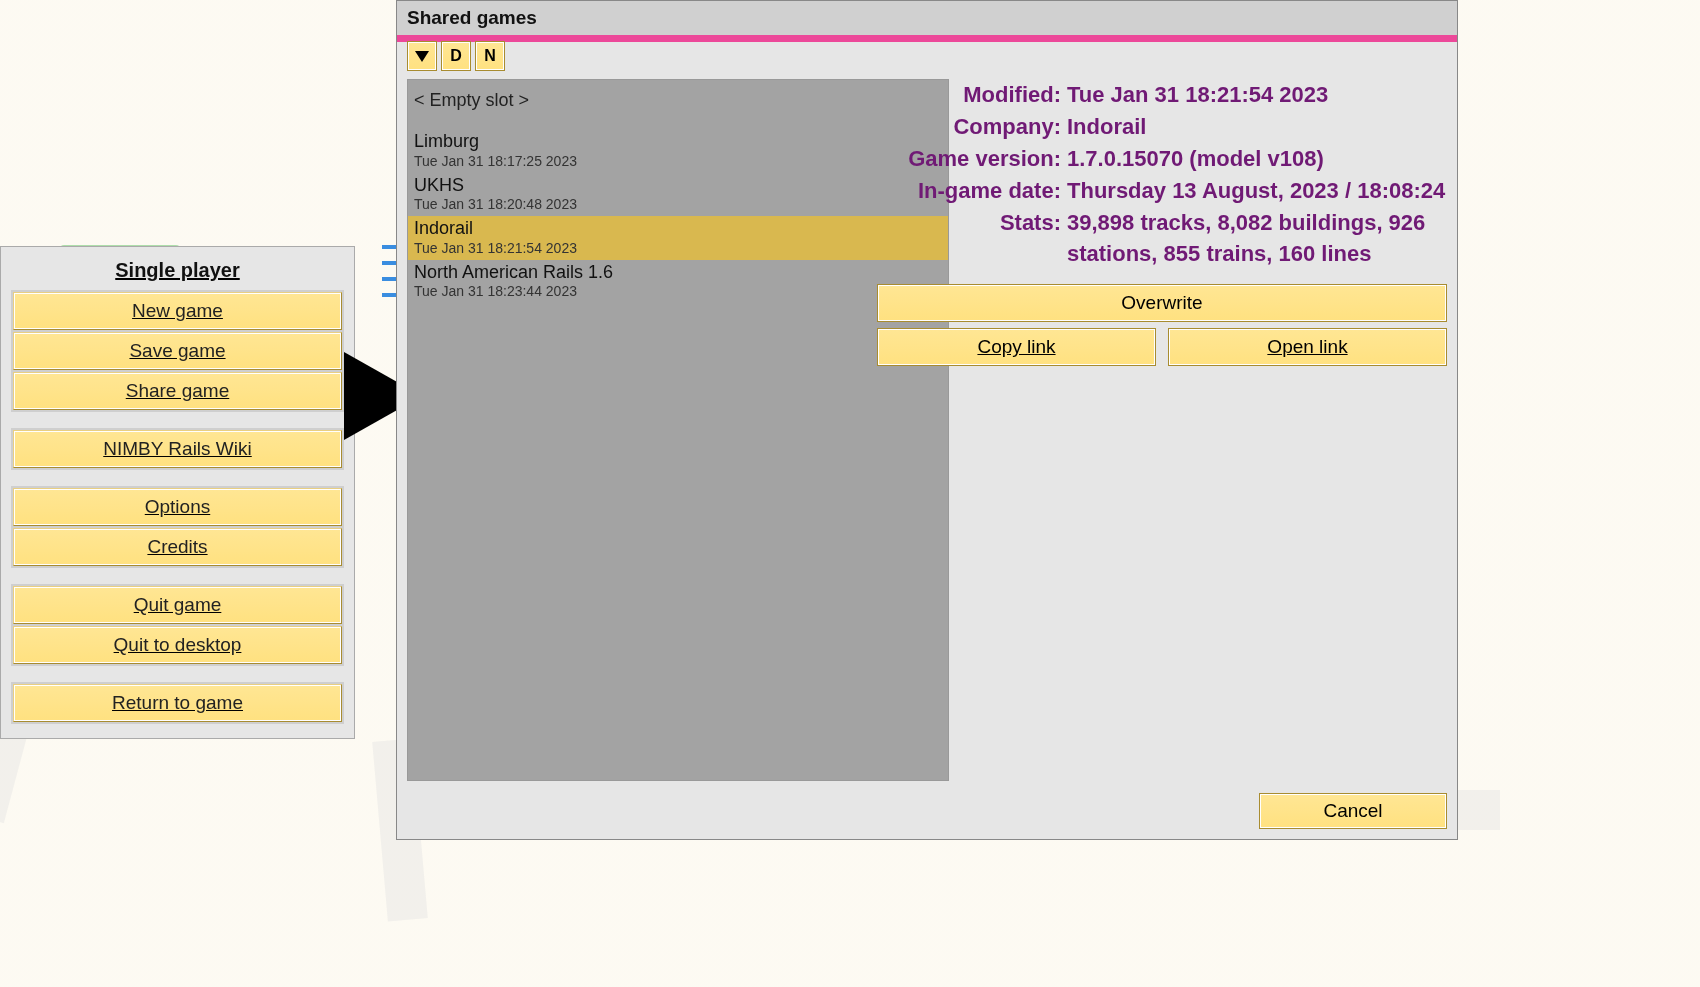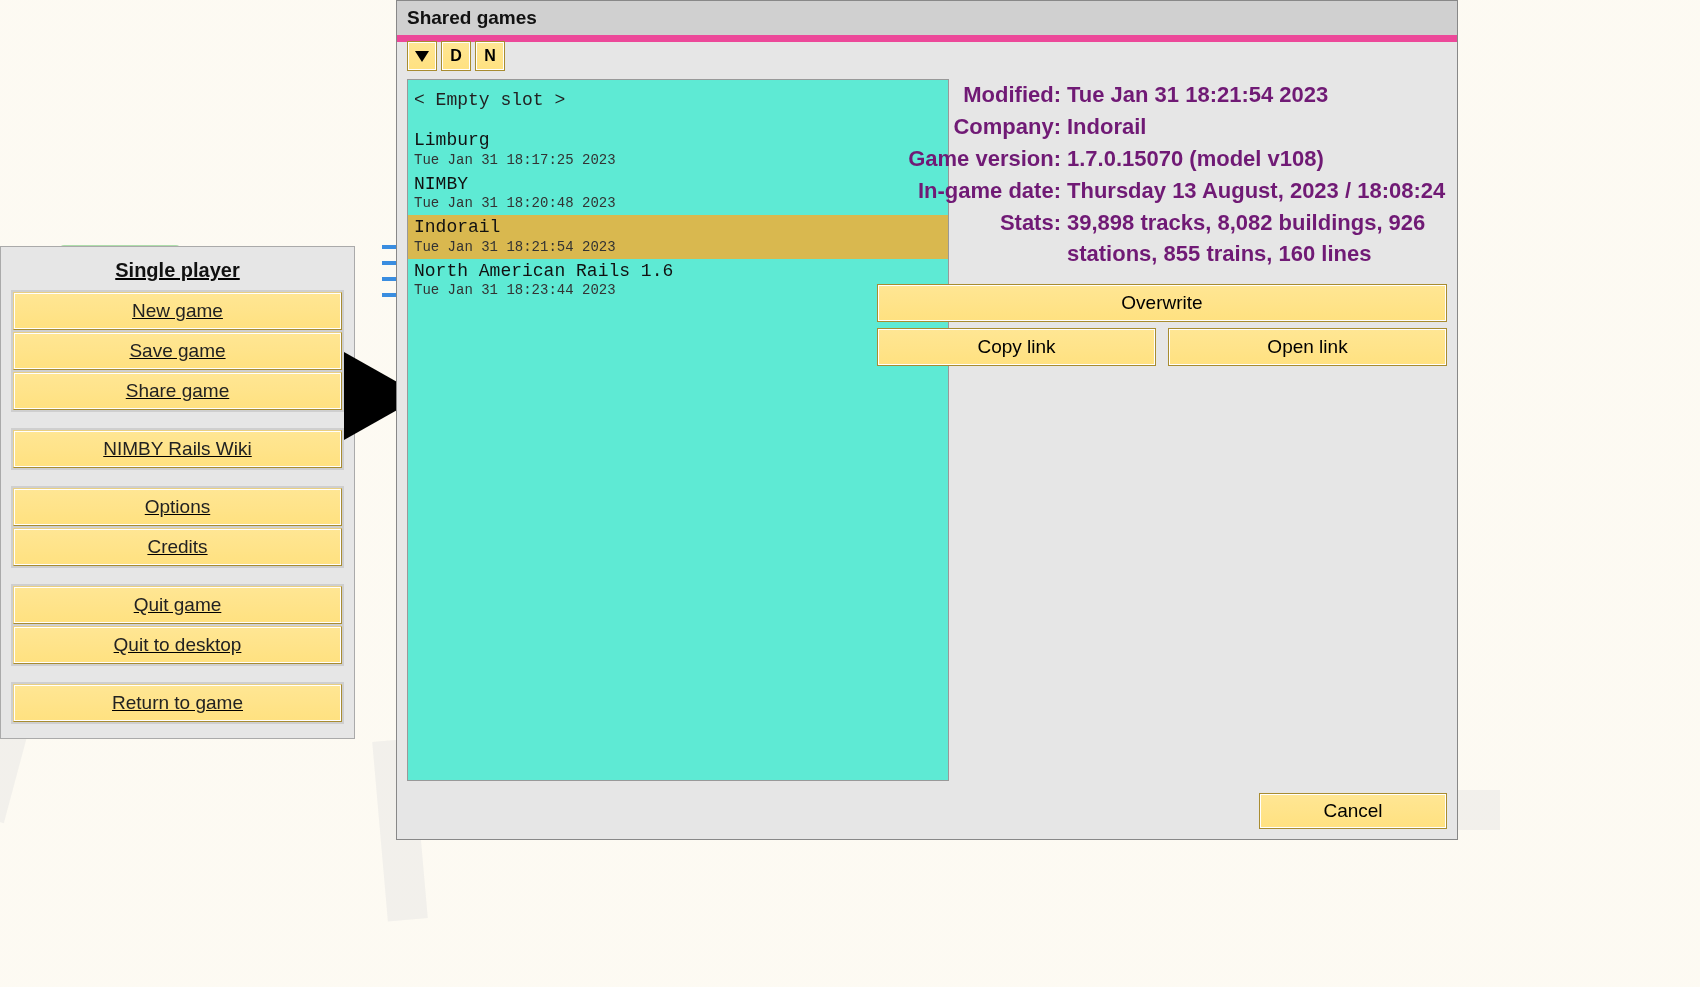--- a/index.html
+++ b/index.html
@@ -122,24 +122,23 @@
       width:0;height:0;
       border-left:7px solid transparent;
       border-right:7px solid transparent;
       border-top:11px solid #000;
     }
 
     .listpane {
       position: absolute;
       left: 0; top: 38px; bottom: 48px;
       width: 542px;
-      background: #5eead4;
+      background: #a3a3a3;
       border: 1px solid #999;
       overflow: hidden;
-      font-family: Liberation Mono, monospace;
     }
     .slot-empty{
       padding: 10px 6px 18px 6px;
       font-size: 18px;
       color:#222;
     }
     .slot {
       padding: 2px 6px 4px 6px;
     }
     .slot.selected {
@@ -169,21 +168,21 @@
       display: block;
       width: 100%;
       height: 38px;
       background: linear-gradient(to bottom, #ffe694, #ffe180);
       border: 1px solid #a88c30;
       font-size: 19px;
       cursor:pointer;
       box-shadow: 0 0 0 1px #fff inset;
       margin-bottom: 6px;
     }
-    .pair { display:flex; gap:12px; }
+    .pair { display:flex; gap:12px;text-decoration:underline; }
     .pair .wide-btn { flex:1; margin:0;}
 
     .cancel-wrap {
       position: absolute;
       left: 0; right: 0; bottom: 0;
       display:flex; justify-content:flex-end;
     }
     .cancel-btn {
       width: 188px; height: 36px;
       background: linear-gradient(to bottom, #ffe694, #ffe180);
@@ -241,21 +240,21 @@
     </div>
 
     <div class="listpane">
       <div class="slot-empty">&lt; Empty slot &gt;</div>
 
       <div class="slot">
         <div class="name">Limburg</div>
         <div class="date">Tue Jan 31 18:17:25 2023</div>
       </div>
       <div class="slot">
-        <div class="name">NIMBY</div>
+        <div class="name">UKHS</div>
         <div class="date">Tue Jan 31 18:20:48 2023</div>
       </div>
       <div class="slot selected">
         <div class="name">Indorail</div>
         <div class="date">Tue Jan 31 18:21:54 2023</div>
       </div>
       <div class="slot">
         <div class="name">North American Rails 1.6</div>
         <div class="date">Tue Jan 31 18:23:44 2023</div>
       </div>

